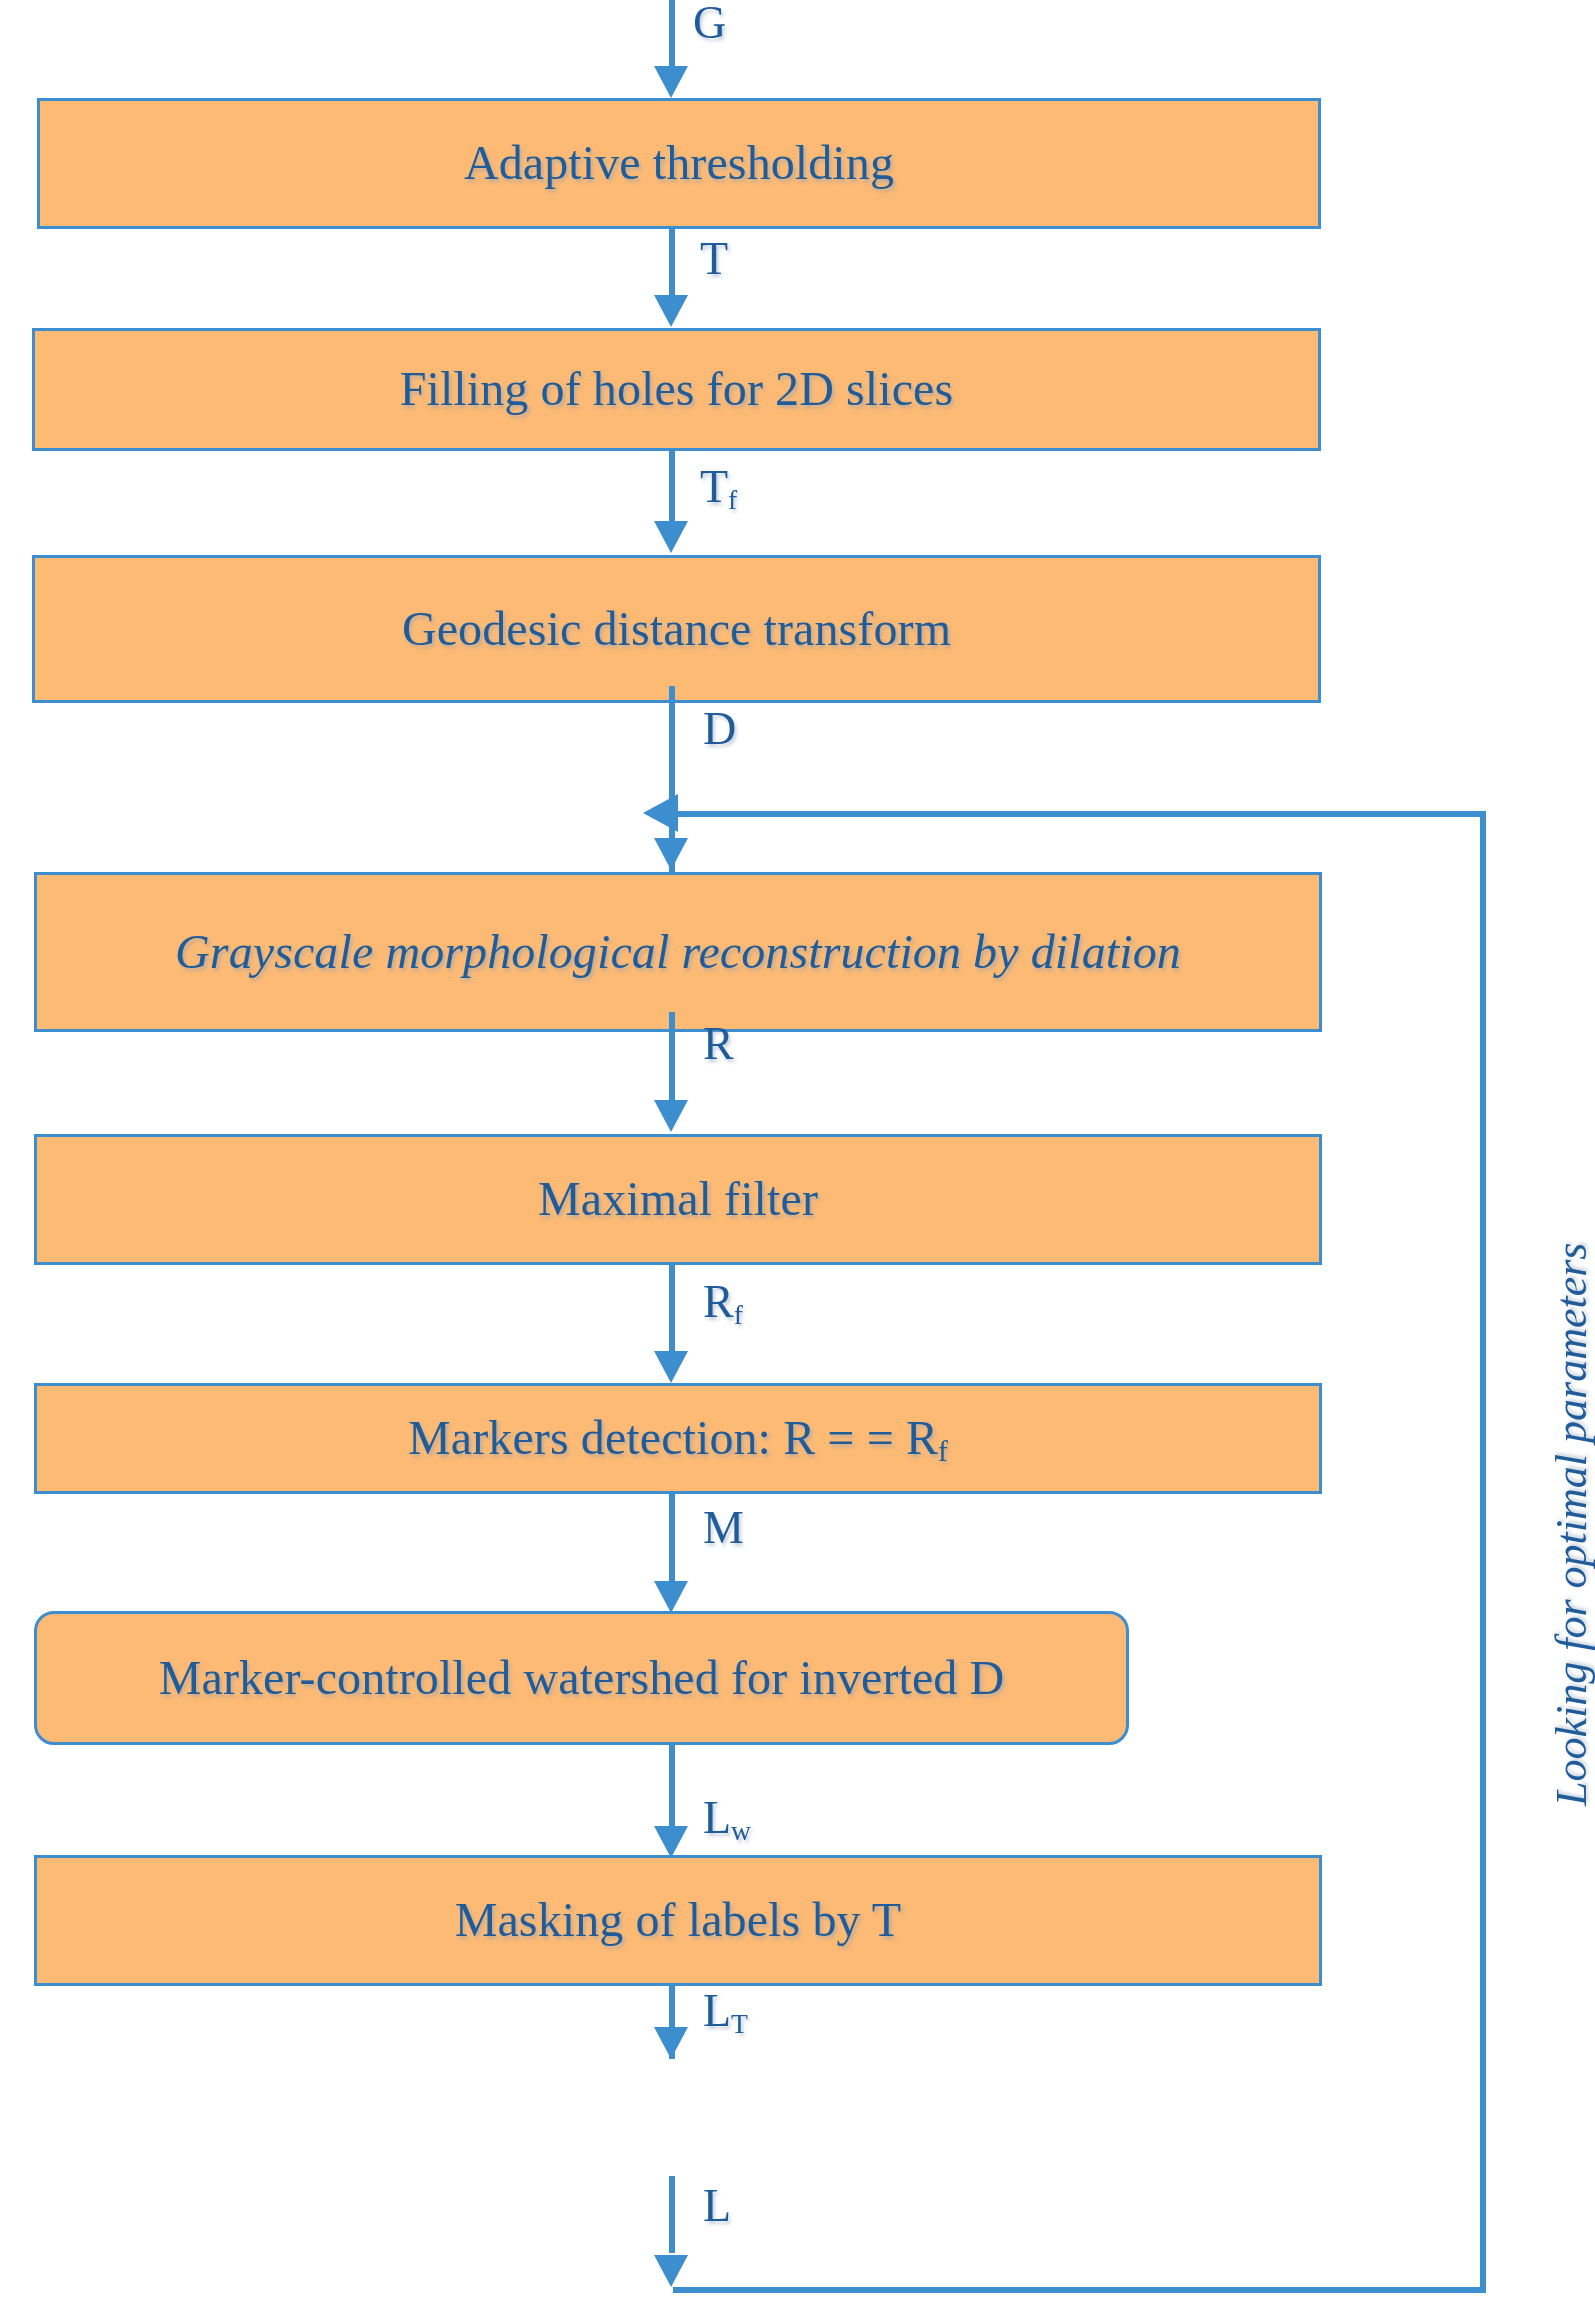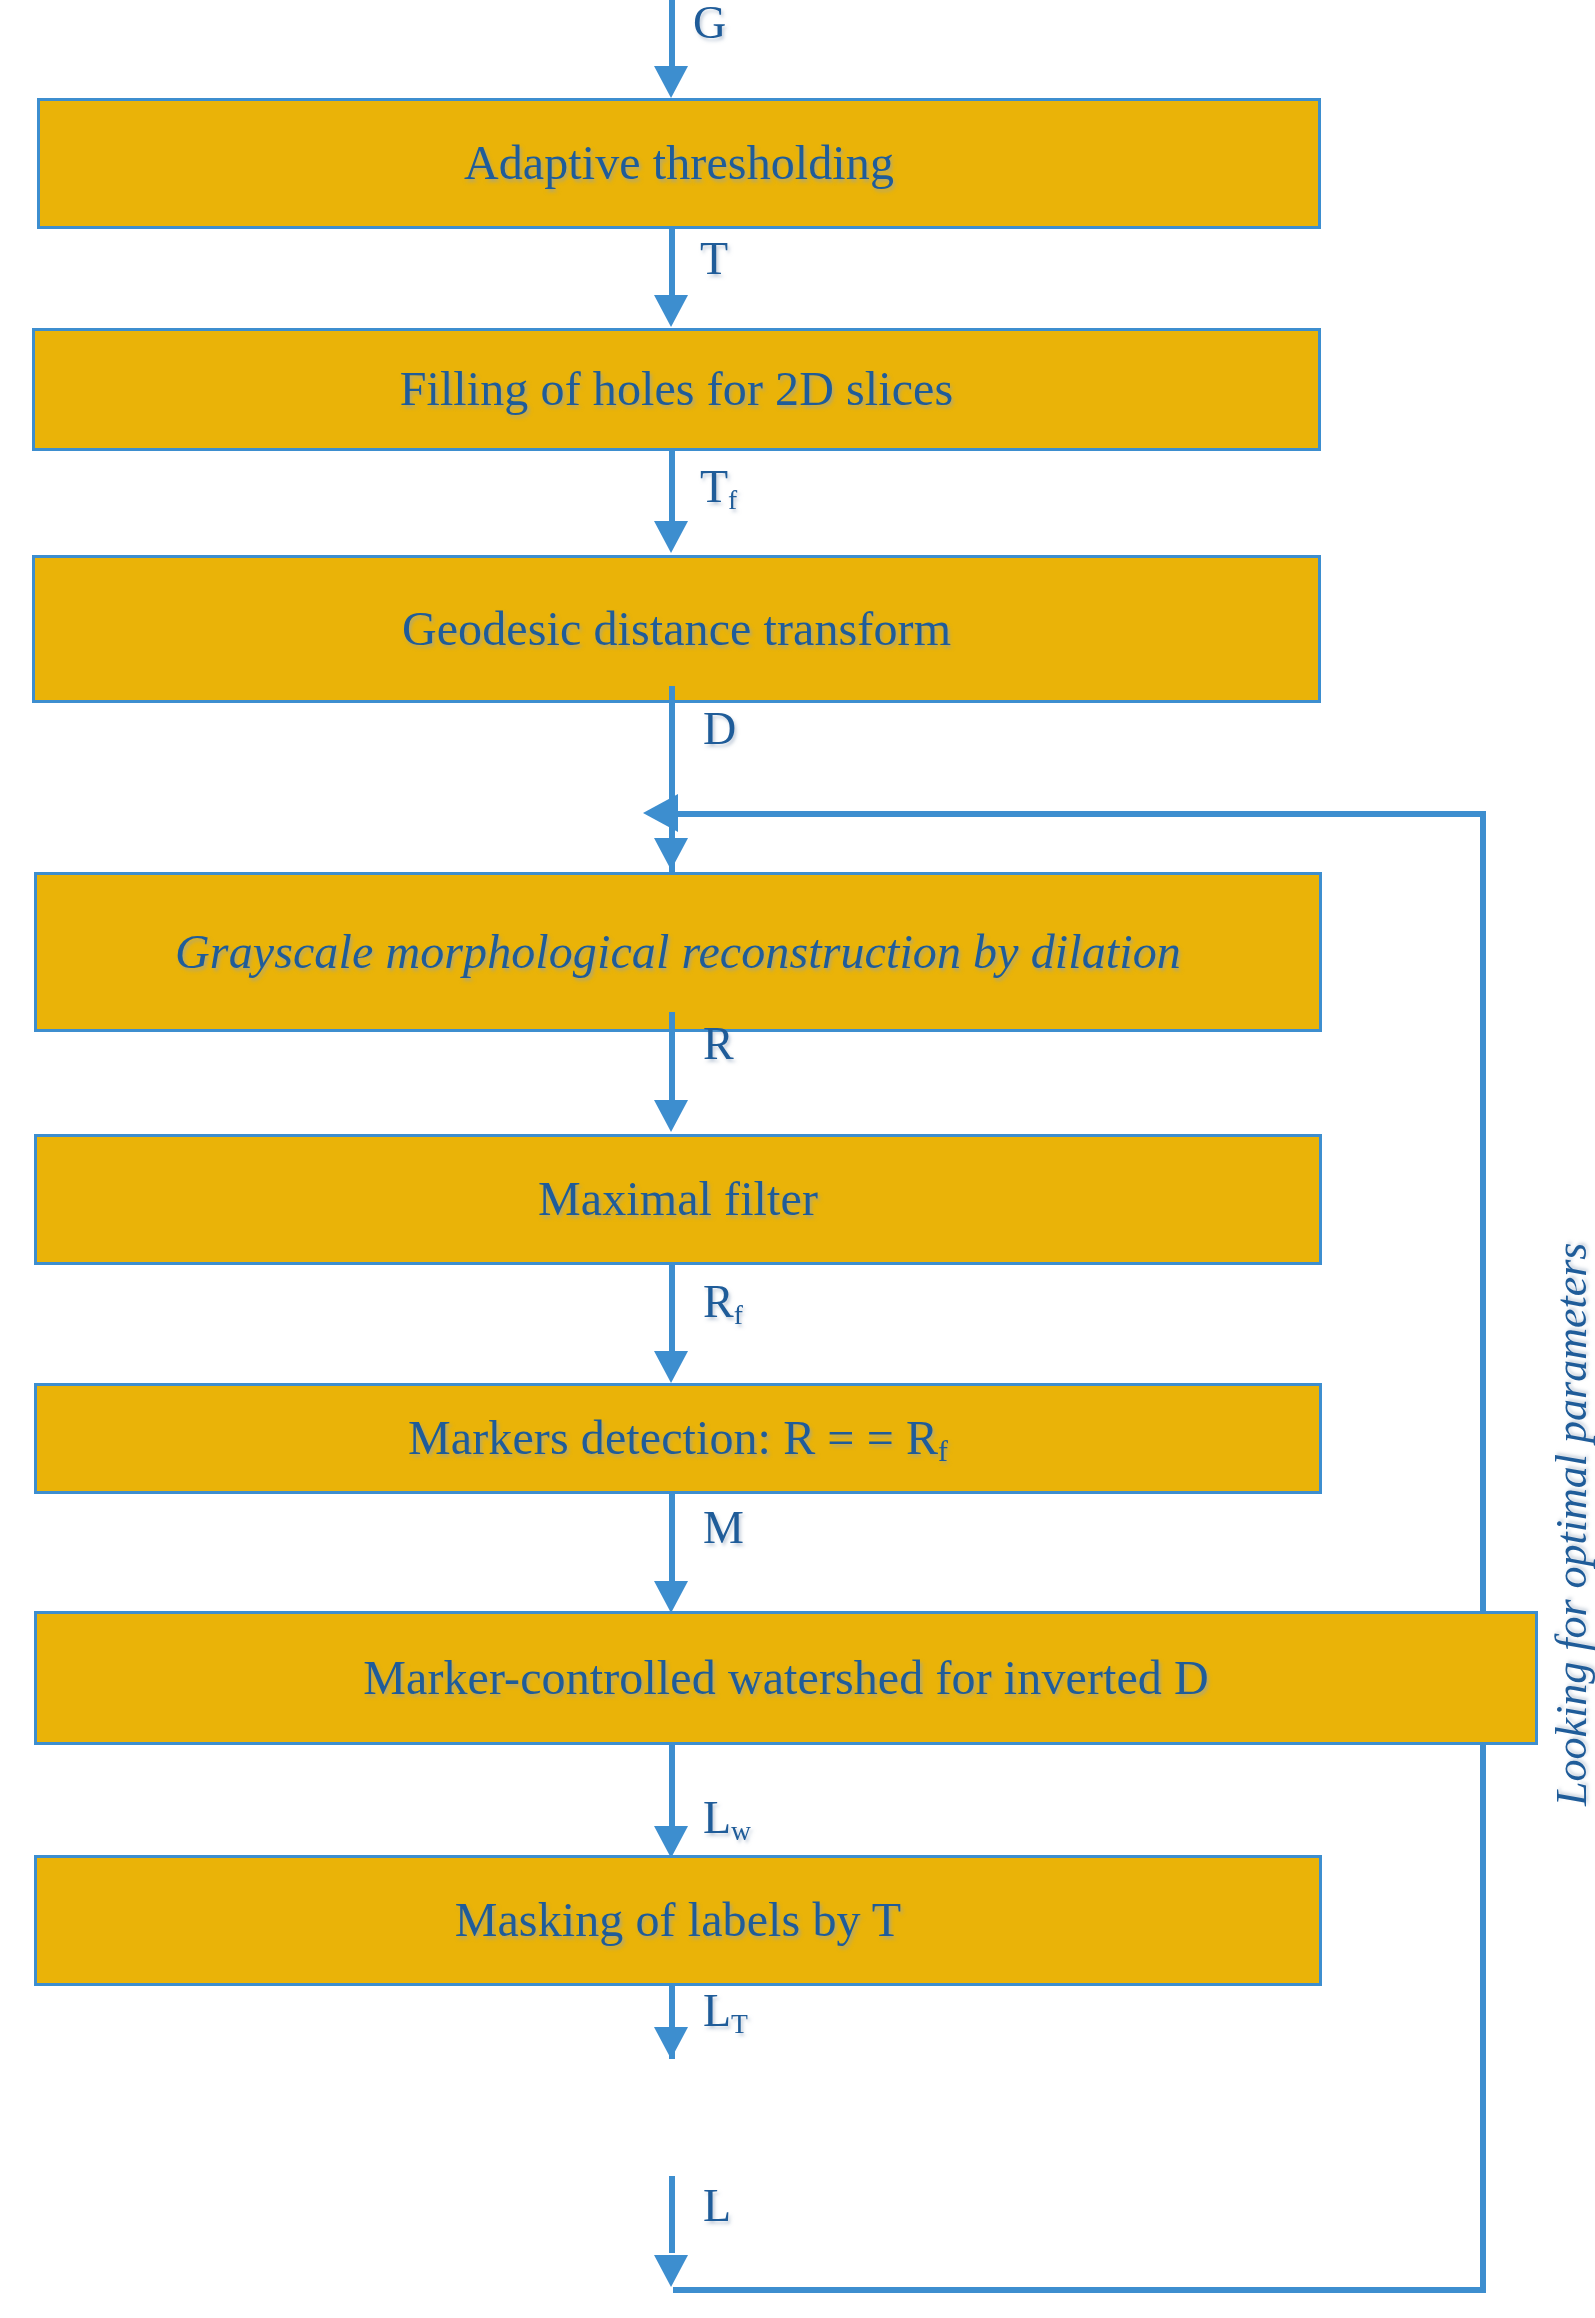--- a/index.html
+++ b/index.html
@@ -16,21 +16,21 @@
     height: 2319px;
     background: #ffffff;
     overflow: hidden;
   }
 
   
   .box {
     position: absolute;
     box-sizing: border-box;
     border: 3.5px solid #3d8ecf;
-    background: #eab308;
+    background: #fdba74;
     display: flex;
     align-items: center;
     justify-content: center;
   }
   .box-label {
     color: #1f5c99;
     font-size: 48px;
     line-height: 1.05;
     white-space: nowrap;
     text-shadow: 2.1px 2.8px 3.5px rgba(140,160,185,0.55);
@@ -159,21 +159,21 @@
   <div class="edge-label" style="left:703px; top:1279px;"><span>R</span><sub>f</sub></div>
 
   <div class="box" style="left:34px; top:1383px; width:1288px; height:111px;">
     <span class="box-label"><span>Markers detection: R = = R</span><sub>f</sub></span>
   </div>
 
   <div class="vline" style="left:669px; top:1494px; height:91px;"></div>
   <div class="arrowhead-down" style="left:654px; top:1581px;"></div>
   <div class="edge-label" style="left:703px; top:1505px;"><span>M</span></div>
 
-  <div class="box" style="left:34px; top:1611px; width:1504px; height:134px;">
+  <div class="box" style="left:34px; top:1611px; width:1095px; height:134px;border-radius:20px;">
     <span class="box-label">Marker-controlled watershed for inverted D</span>
   </div>
 
   <div class="vline" style="left:669px; top:1744px; height:84px;"></div>
   <div class="arrowhead-down" style="left:654px; top:1826px;"></div>
   <div class="edge-label" style="left:703px; top:1795px;text-align:right;"><span>L</span><sub>w</sub></div>
 
   <div class="box" style="left:34px; top:1855px; width:1288px; height:131px;">
     <span class="box-label">Masking of labels by T</span>
   </div>

